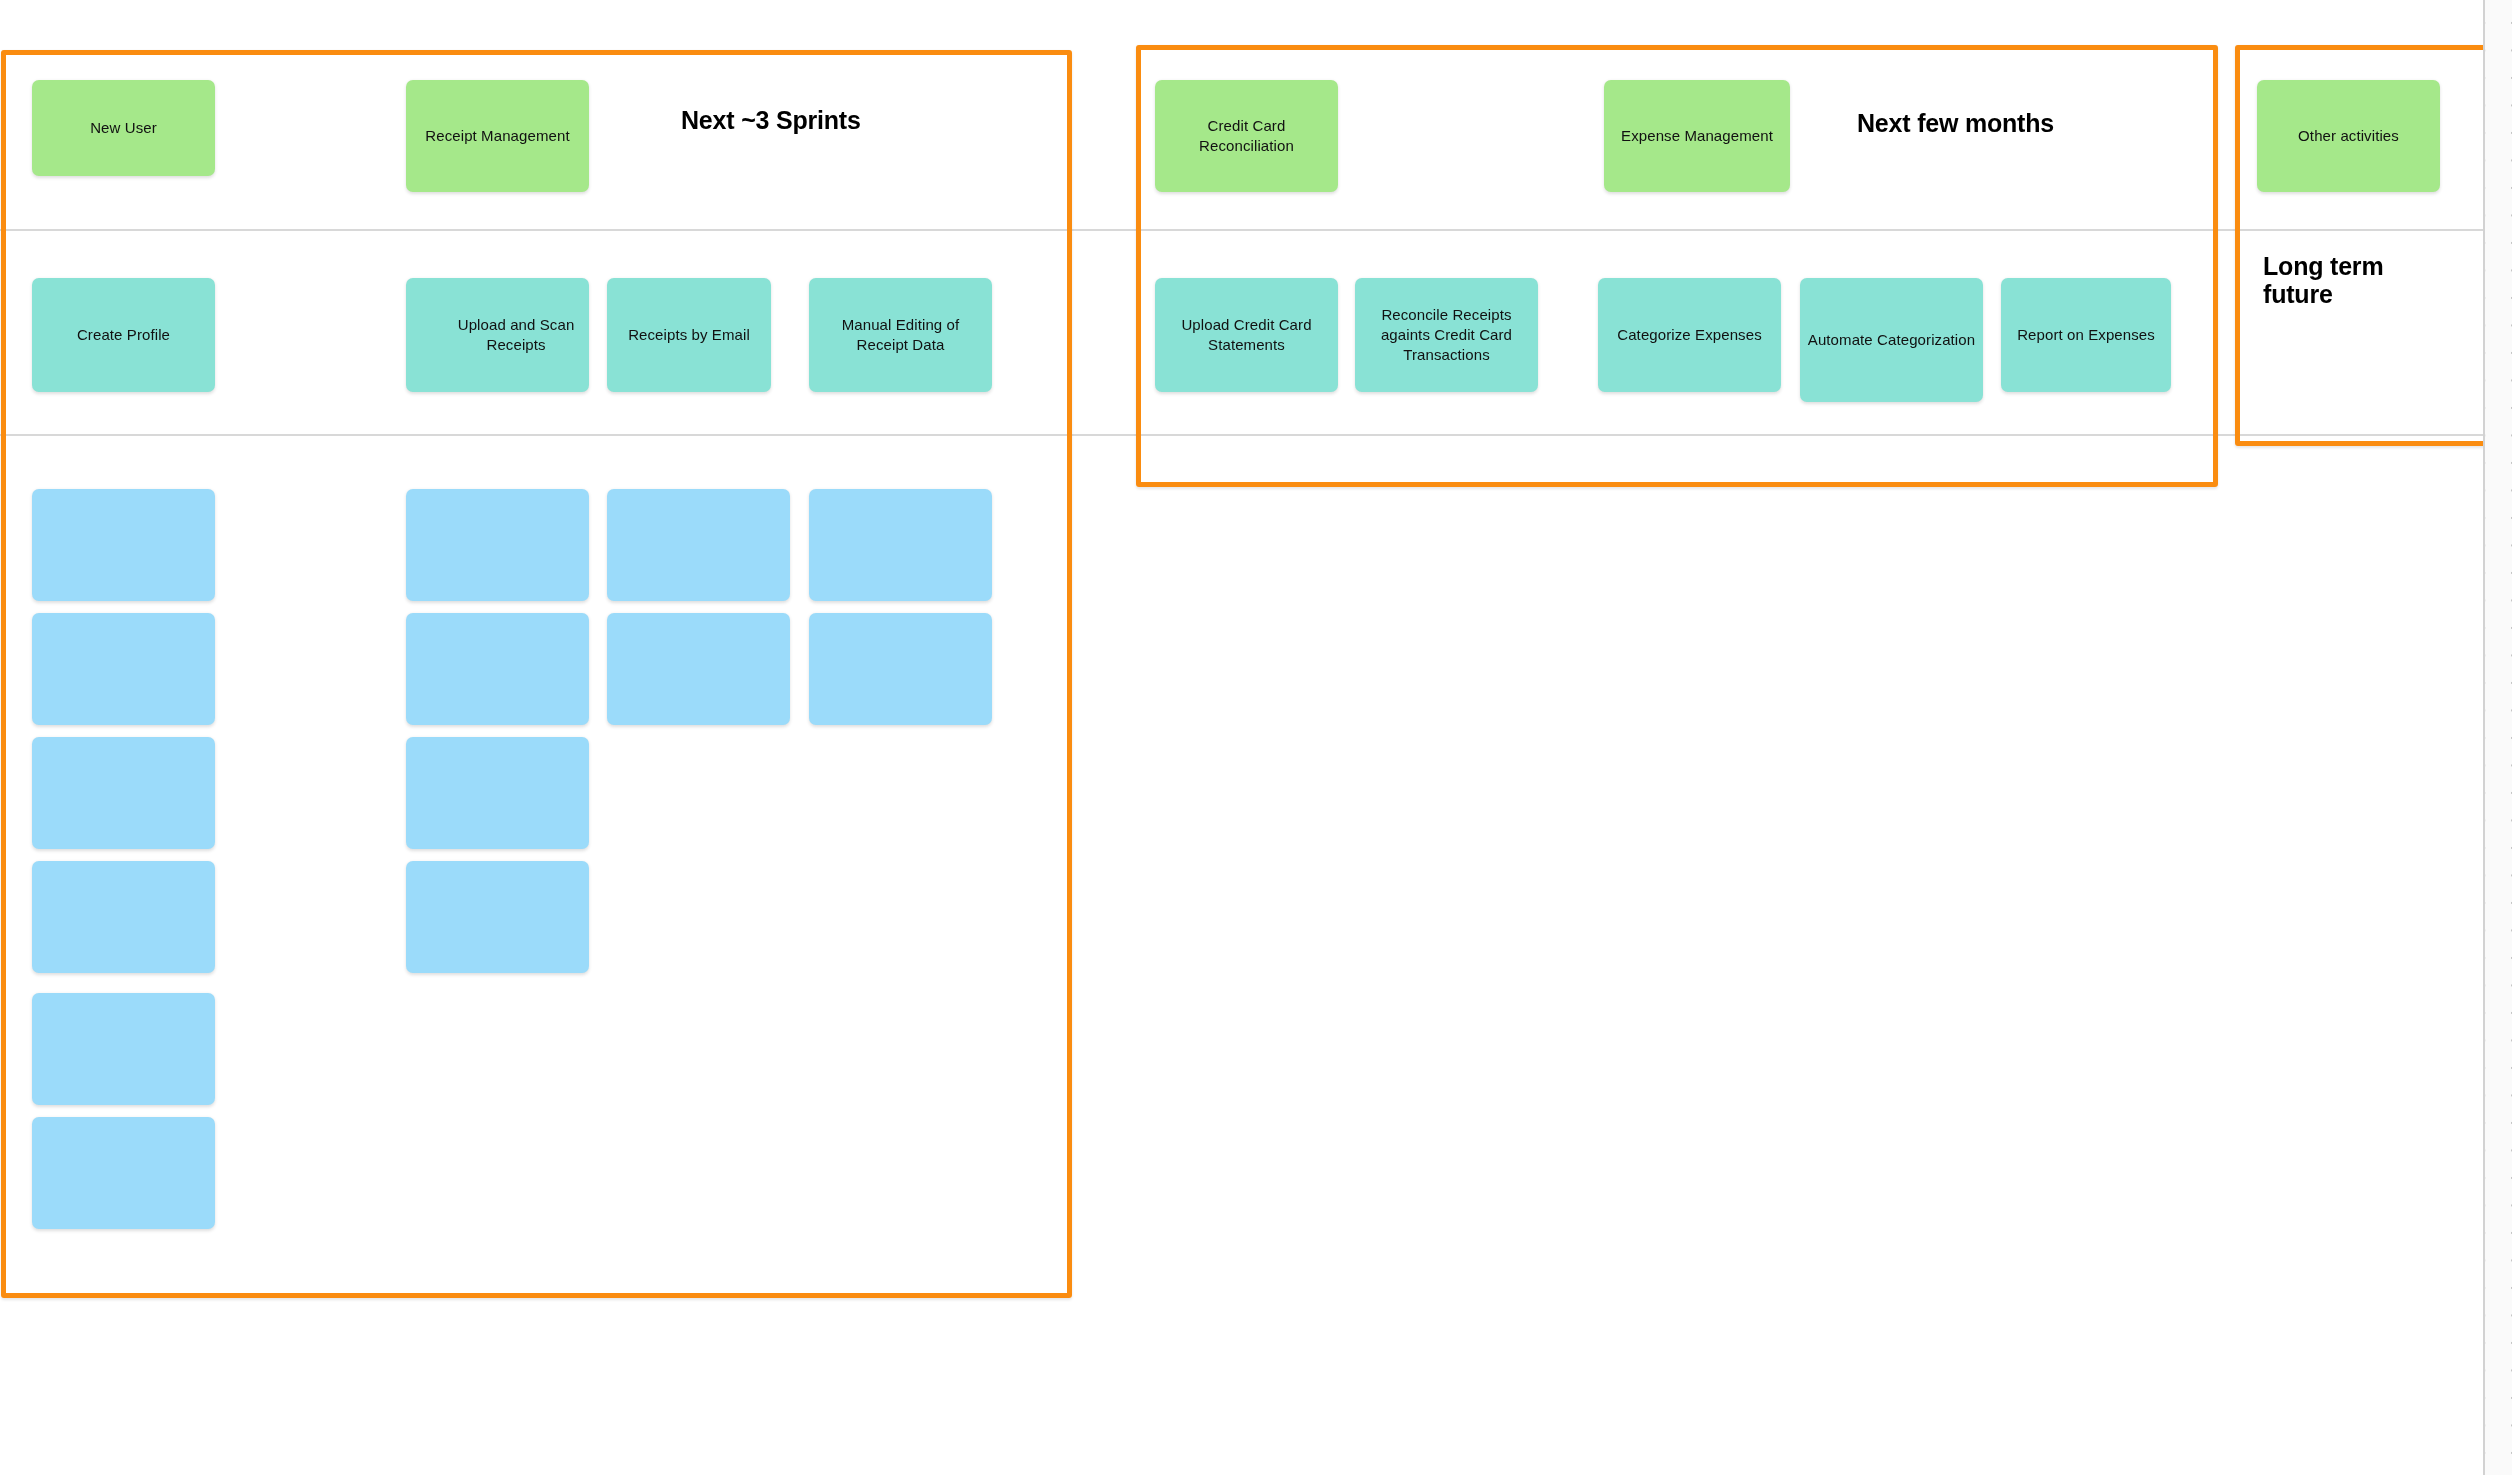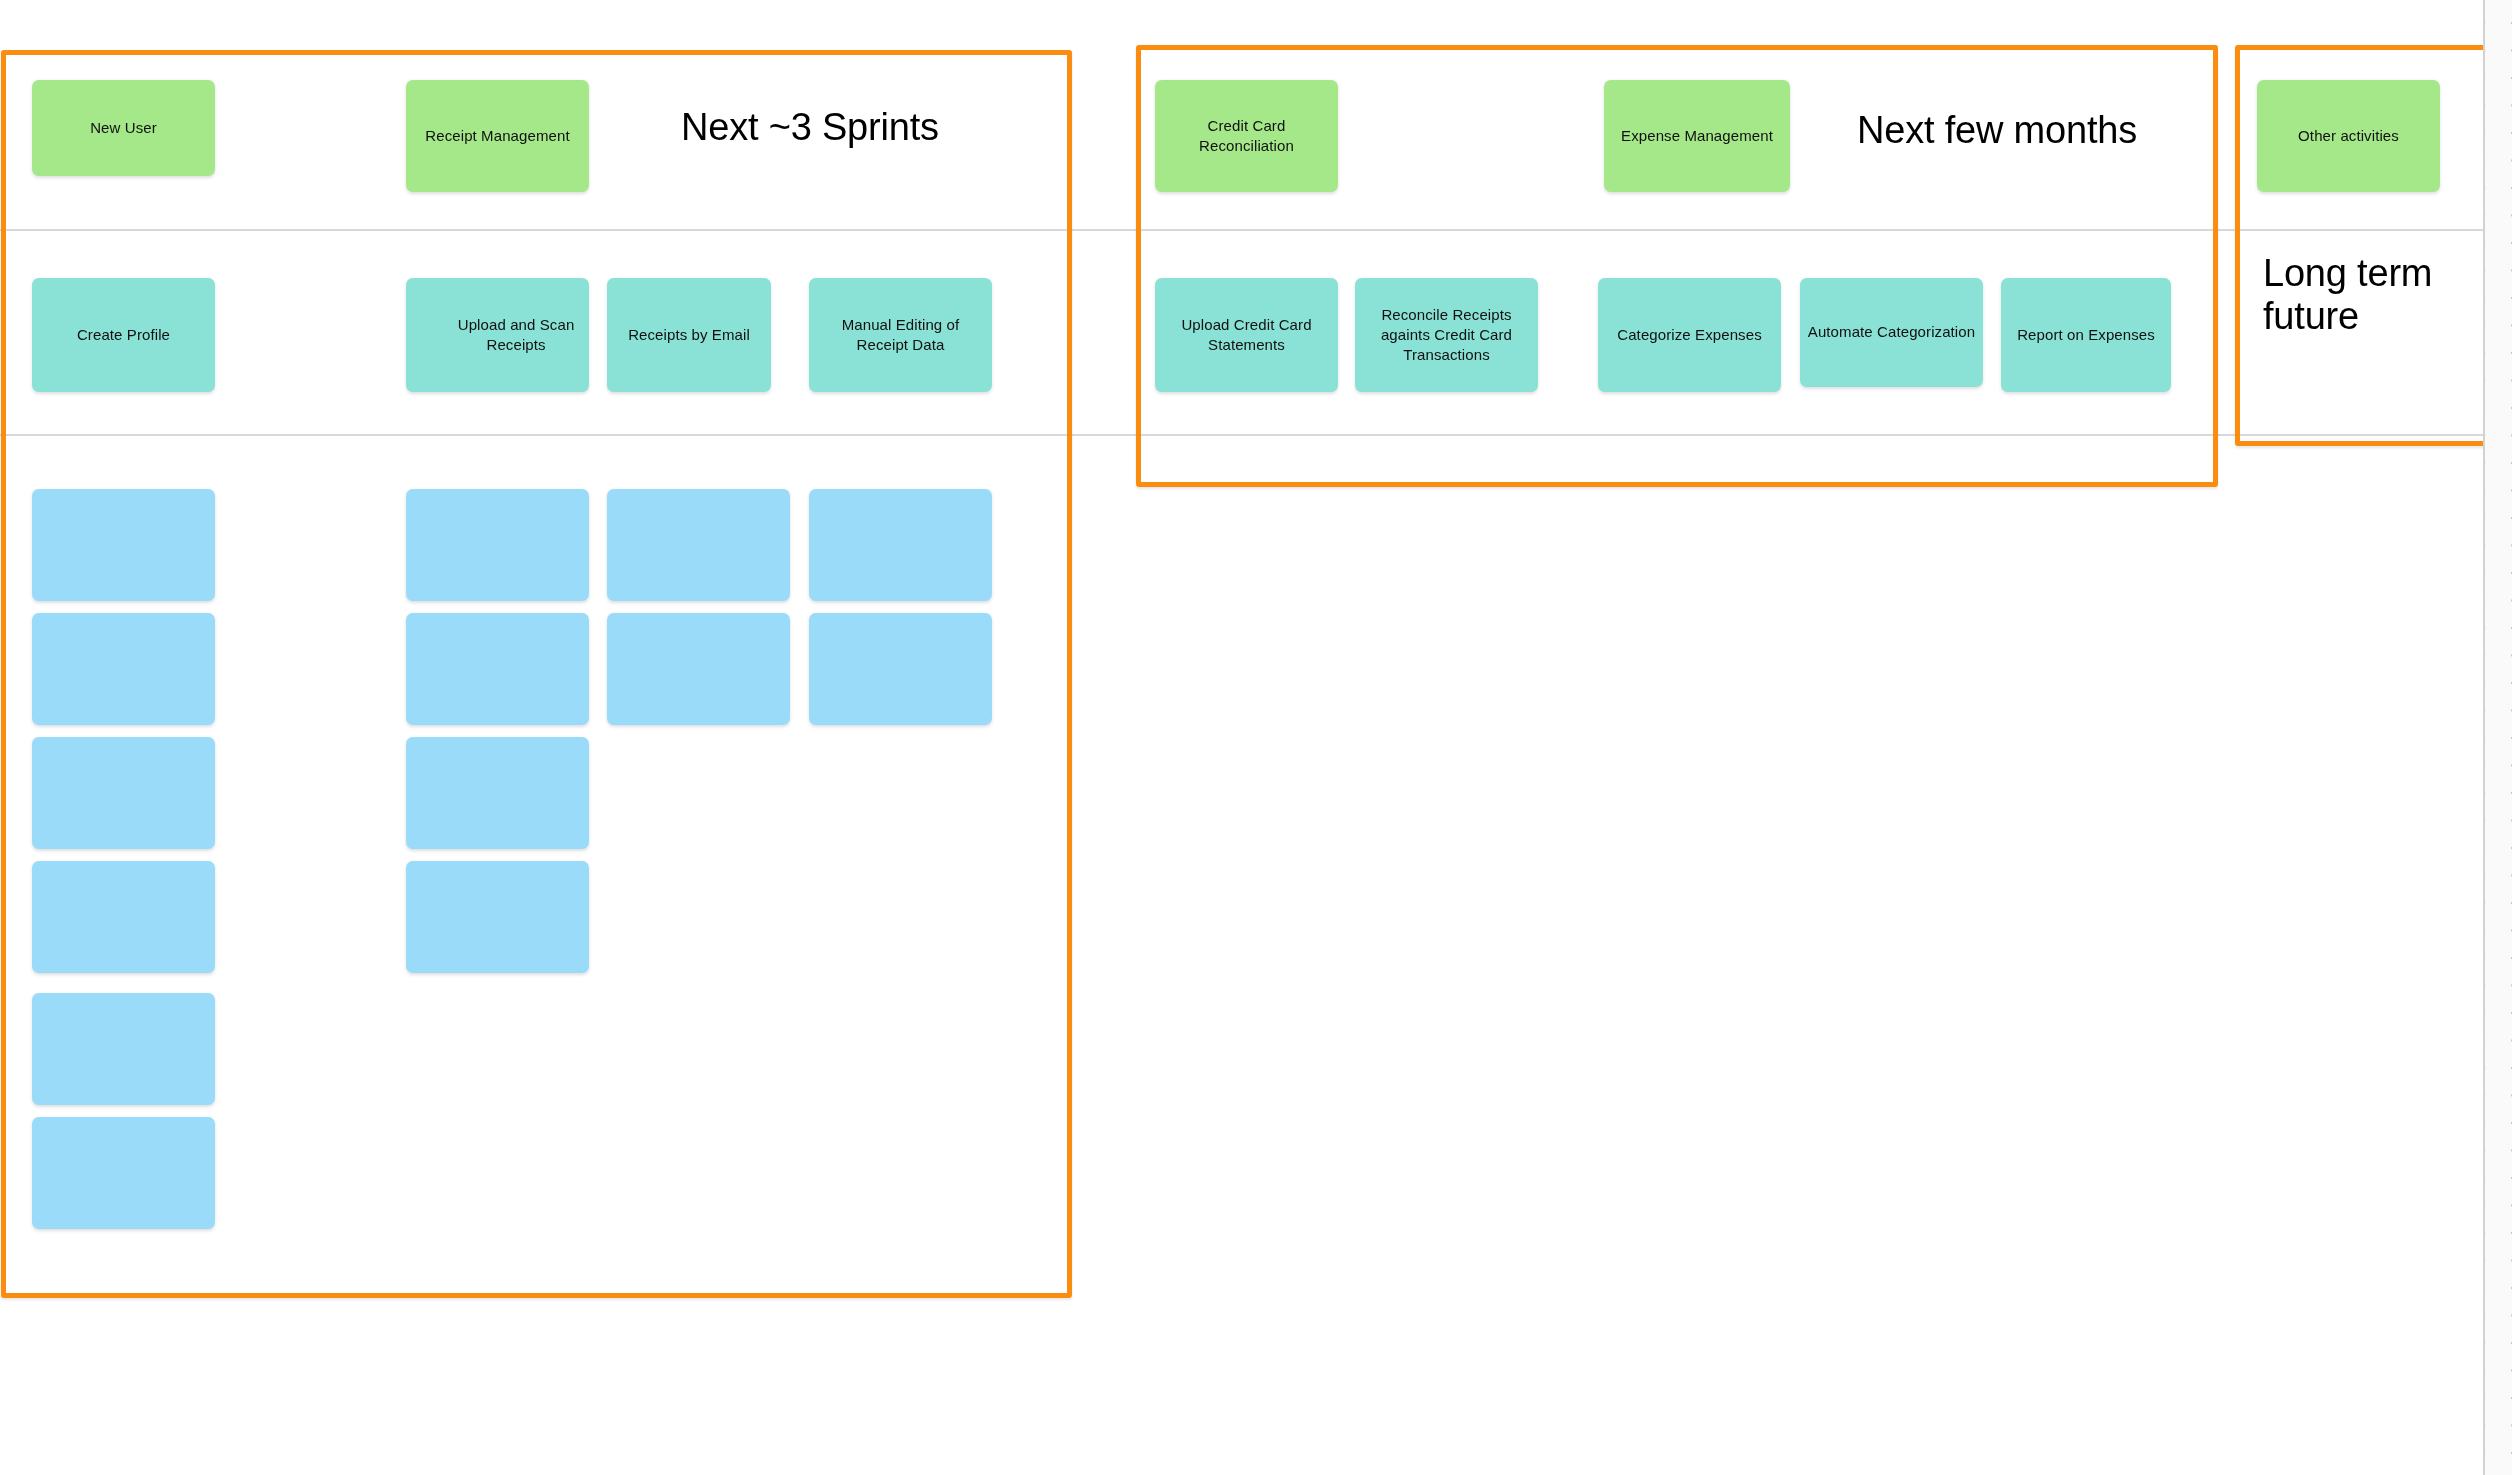--- a/index.html
+++ b/index.html
@@ -56,22 +56,22 @@
     box-shadow:0 1.7px 3.4px rgba(0,0,0,.13);
     letter-spacing:0.1px;
   }
   .card.green{background:#a5e88a;}
   .card.teal {background:#89e2d5;}
   .card.blue {background:#9bdbfa;}
 
   
   .lane-title{
     position:absolute;
-    font-size:38px;
-    font-weight:normal;
+    font-size:25px;
+    font-weight:bold;
     color:#000000;
     line-height:1.12;
     letter-spacing:-0.2px;
     white-space:pre-line;
   }
 </style>
 </head>
 <body>
 
 <div id="board">
@@ -101,21 +101,21 @@
       <div class="card green" style="left: 2257px; top: 80px; width: 183px; height: 112px;">Other activities</div>
     </div>
   <div id="story-cards">
       <div class="card teal" style="left: 32px; top: 278px; width: 183px; height: 114px;">Create Profile</div>
       <div class="card teal" style="left: 406px; top: 278px; width: 183px; height: 114px; padding-left: 44px;">Upload and Scan Receipts</div>
       <div class="card teal" style="left: 607px; top: 278px; width: 164px; height: 114px;">Receipts by Email</div>
       <div class="card teal" style="left: 809px; top: 278px; width: 183px; height: 114px;">Manual Editing of Receipt Data</div>
       <div class="card teal" style="left: 1155px; top: 278px; width: 183px; height: 114px;">Upload Credit Card Statements</div>
       <div class="card teal" style="left: 1355px; top: 278px; width: 183px; height: 114px;">Reconcile Receipts againts Credit Card Transactions</div>
       <div class="card teal" style="left: 1598px; top: 278px; width: 183px; height: 114px;">Categorize Expenses</div>
-      <div class="card teal" style="left: 1800px; top: 278px; width: 183px; height: 109px;">Automate Categorization</div>
+      <div class="card teal" style="left: 1800px; top: 278px; width: 183px; height: 124px;">Automate Categorization</div>
       <div class="card teal" style="left: 2001px; top: 278px; width: 170px; height: 114px;">Report on Expenses</div>
     </div>
   <div id="placeholder-cards">
       <div class="card blue" style="left: 32px; top: 489px; width: 183px; height: 112px;"></div>
       <div class="card blue" style="left: 406px; top: 489px; width: 183px; height: 112px;"></div>
       <div class="card blue" style="left: 607px; top: 489px; width: 183px; height: 112px;"></div>
       <div class="card blue" style="left: 809px; top: 489px; width: 183px; height: 112px;"></div>
       <div class="card blue" style="left: 32px; top: 613px; width: 183px; height: 112px;"></div>
       <div class="card blue" style="left: 406px; top: 613px; width: 183px; height: 112px;"></div>
       <div class="card blue" style="left: 607px; top: 613px; width: 183px; height: 112px;"></div>

